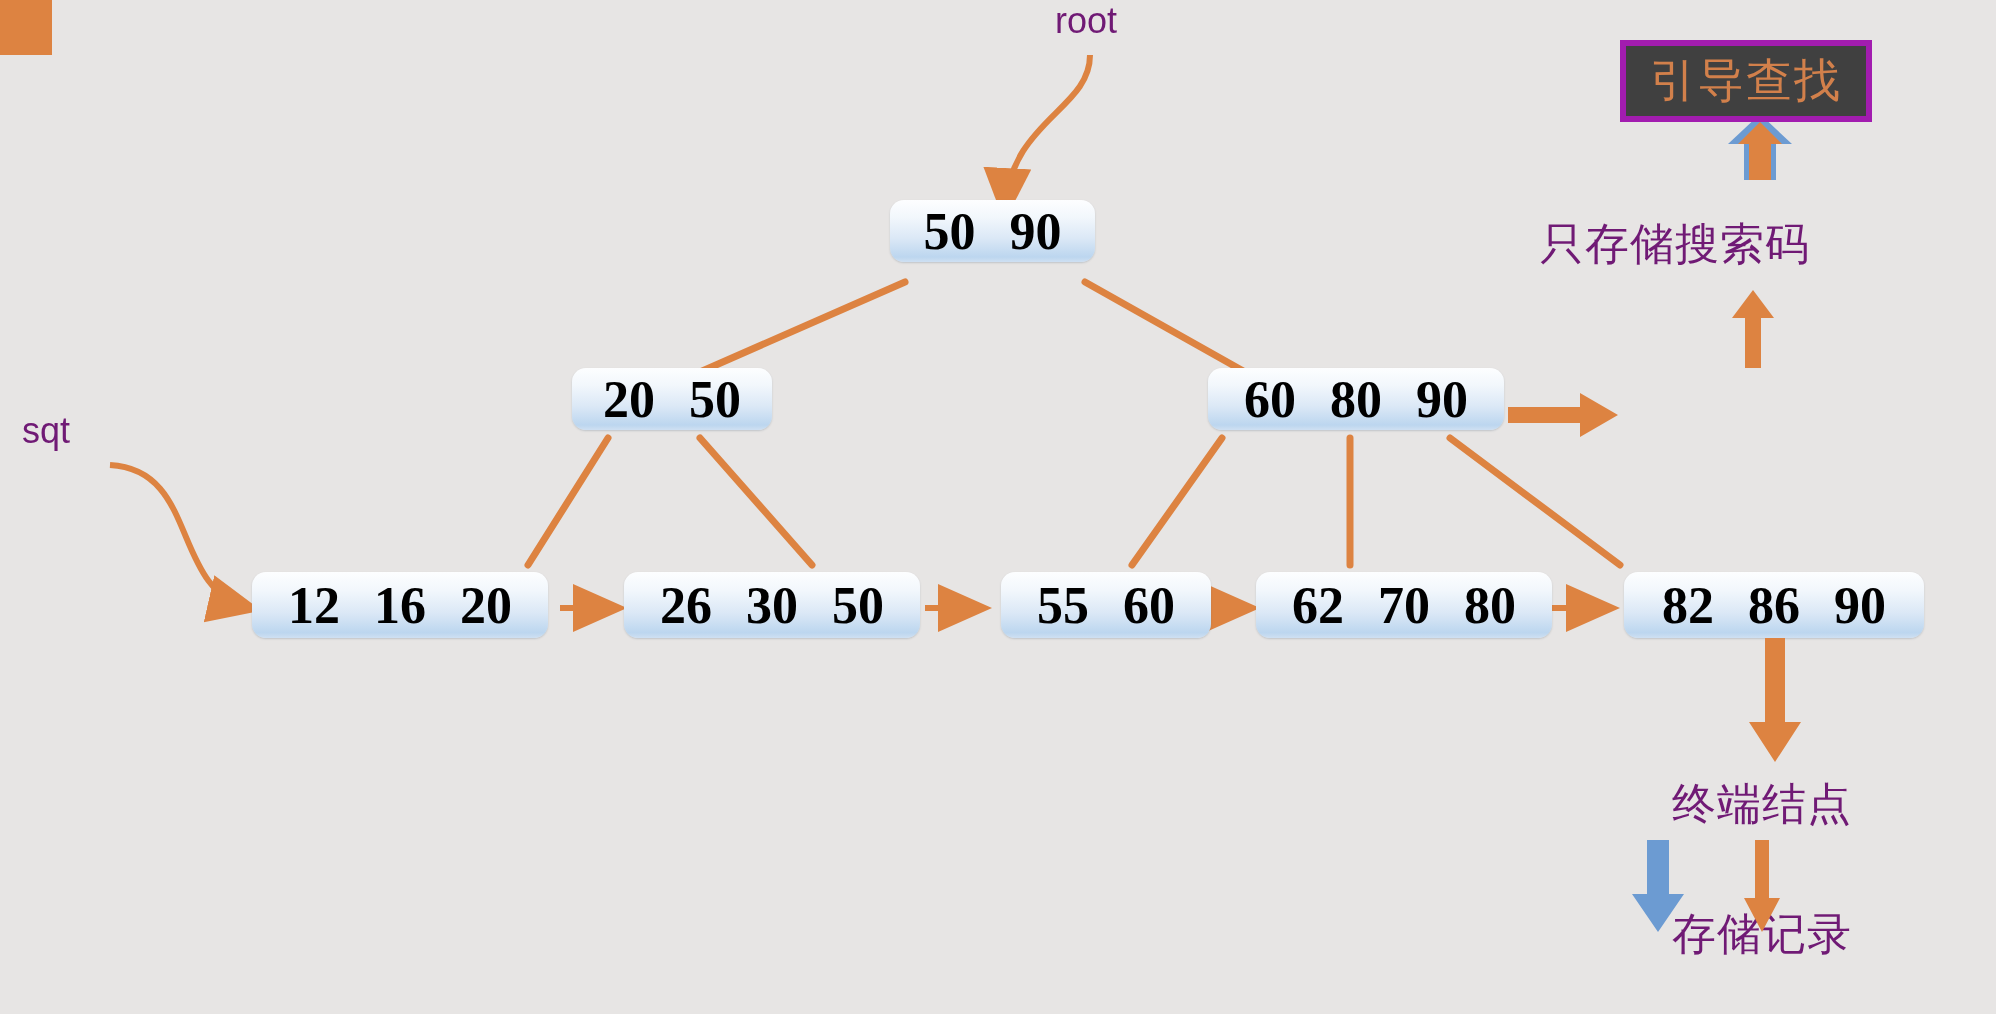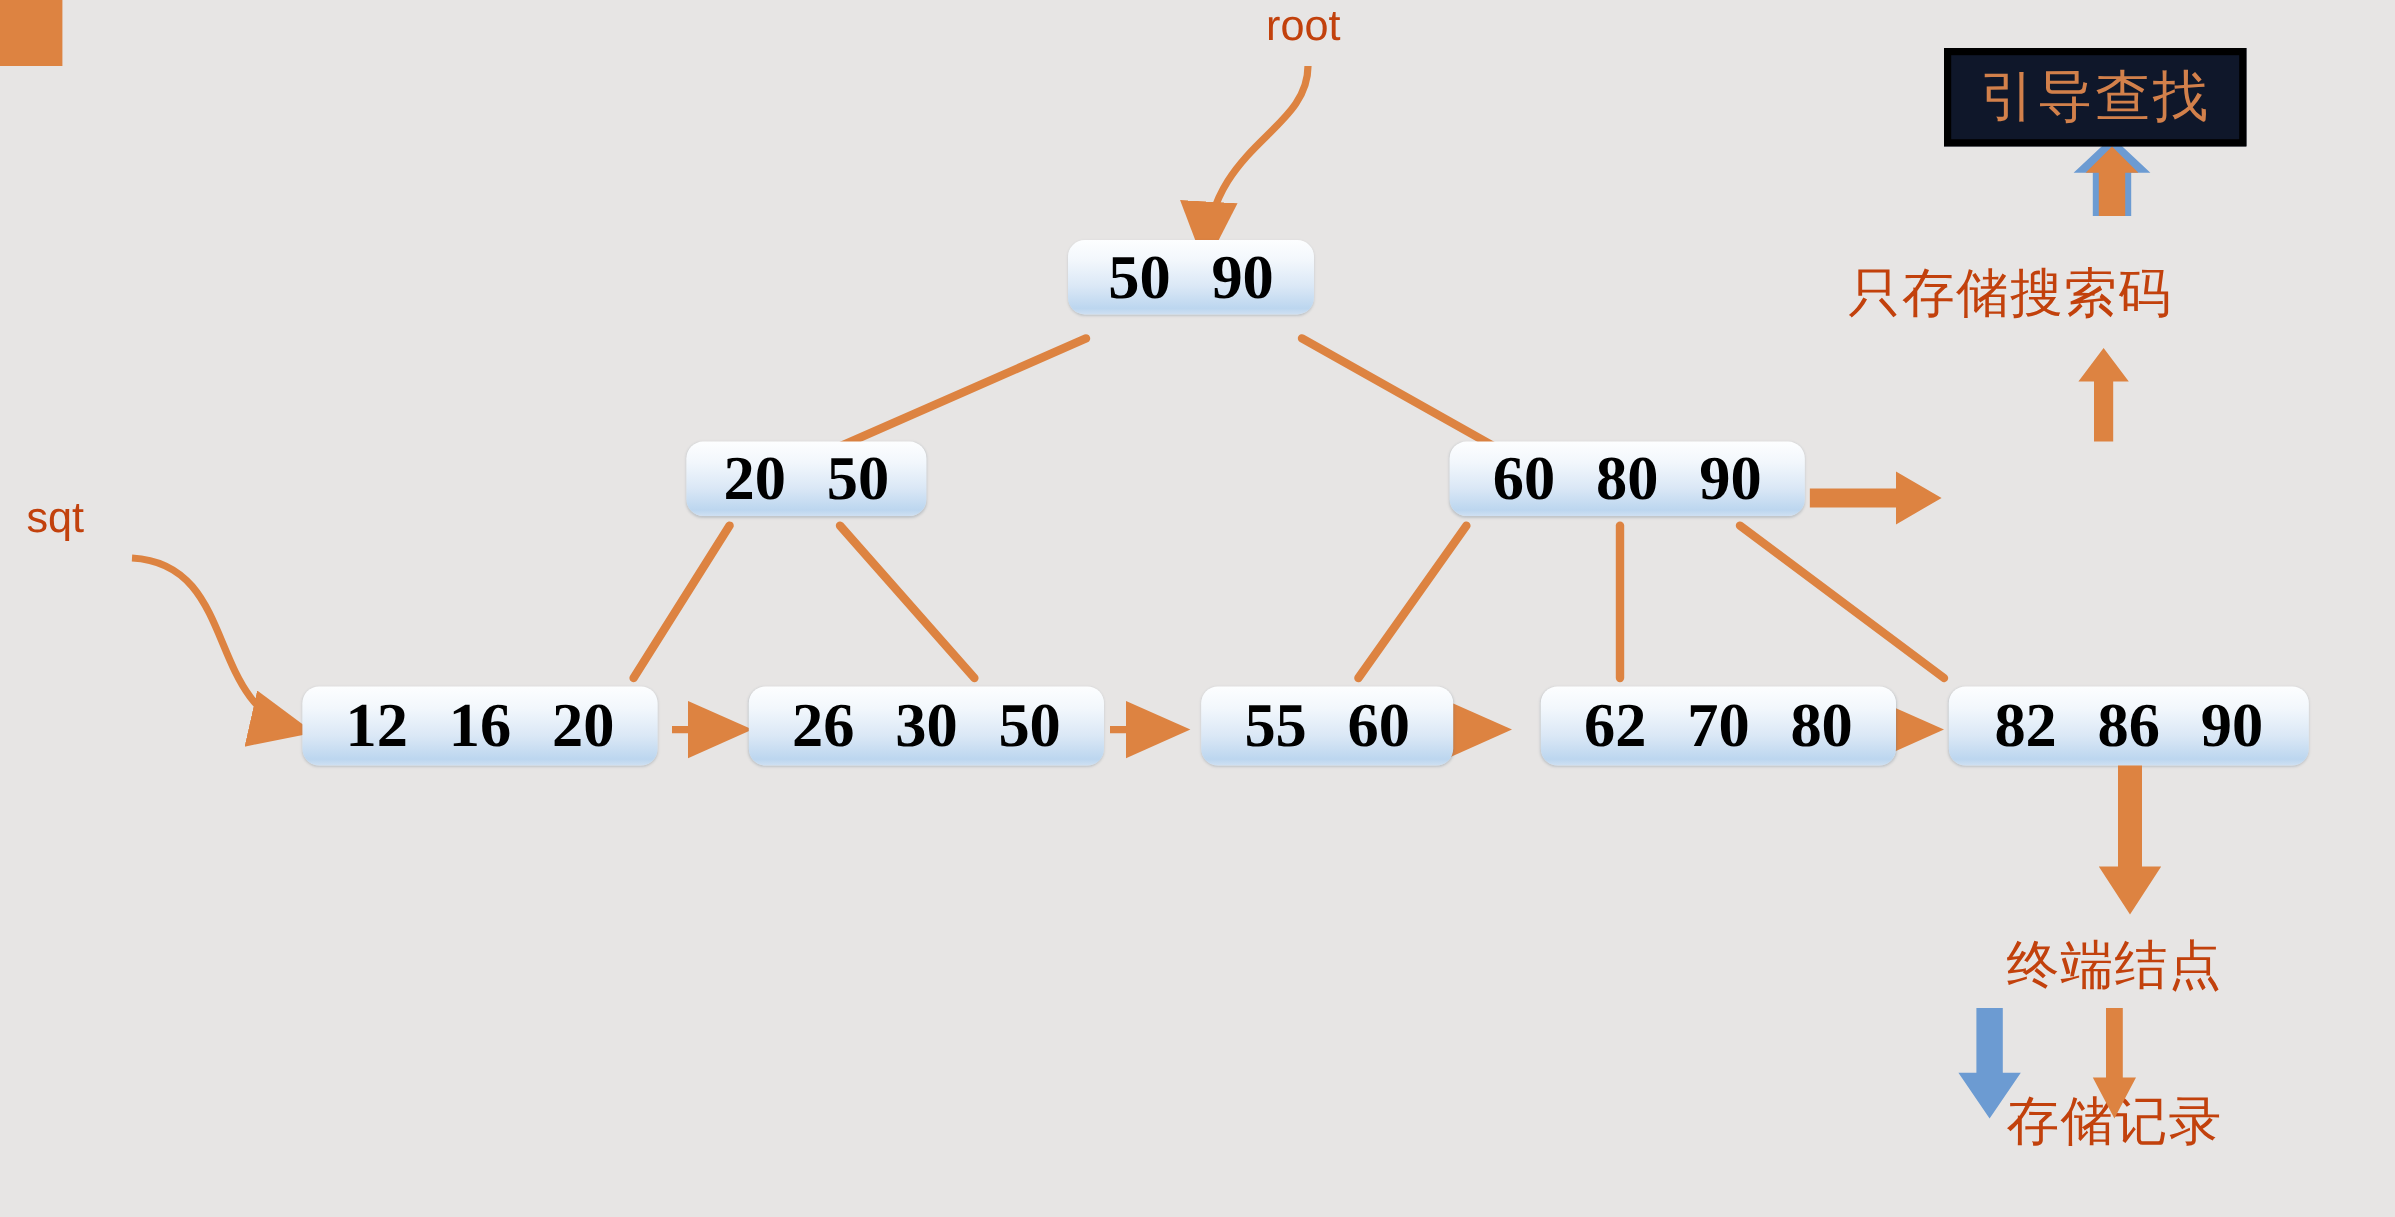--- a/index.html
+++ b/index.html
@@ -55,37 +55,37 @@
   }
   .node-internal { font-size: 52px; height: 62px; }
   .node-leaf { font-size: 52px; height: 66px; }
   .node-internal .cell { width: 86px; }
   .node-leaf .cell { width: 86px; }
 
   
   .label {
     position: absolute;
     white-space: nowrap;
-    color: #c2410c;
+    color: #701a75;
     z-index: 4;
   }
   .label-latin {
     font-family: "Liberation Sans", sans-serif;
     font-size: 36px;
   }
   .label-cjk {
     font-family: "DejaVu Sans", sans-serif;
     font-size: 44px;
     letter-spacing: 1px;
   }
   
   .callout-box {
     position: absolute;
-    background: #0f172a;
-    border: 6px solid #000000;
+    background: #404040;
+    border: 6px solid #a21caf;
     color: #d2804b;
     font-family: "DejaVu Sans", sans-serif;
     font-size: 46px;
     letter-spacing: 2px;
     display: flex;
     align-items: center;
     justify-content: center;
     z-index: 5;
   }
   
@@ -156,21 +156,21 @@
     <span class="cell">26</span>
     <span class="cell">30</span>
     <span class="cell">50</span>
   </div>
 
   <div class="node node-leaf" style="left:990px; top:572px; width:210px;margin-left:11px;">
     <span class="cell">55</span>
     <span class="cell">60</span>
   </div>
 
-  <div class="node node-leaf" style="left:1256px; top:572px; width:296px;margin-left:28px;">
+  <div class="node node-leaf" style="left:1256px; top:572px; width:296px;">
     <span class="cell">62</span>
     <span class="cell">70</span>
     <span class="cell">80</span>
   </div>
 
   <div class="node node-leaf" style="left:1624px; top:572px; width:300px;">
     <span class="cell">82</span>
     <span class="cell">86</span>
     <span class="cell">90</span>
   </div>

